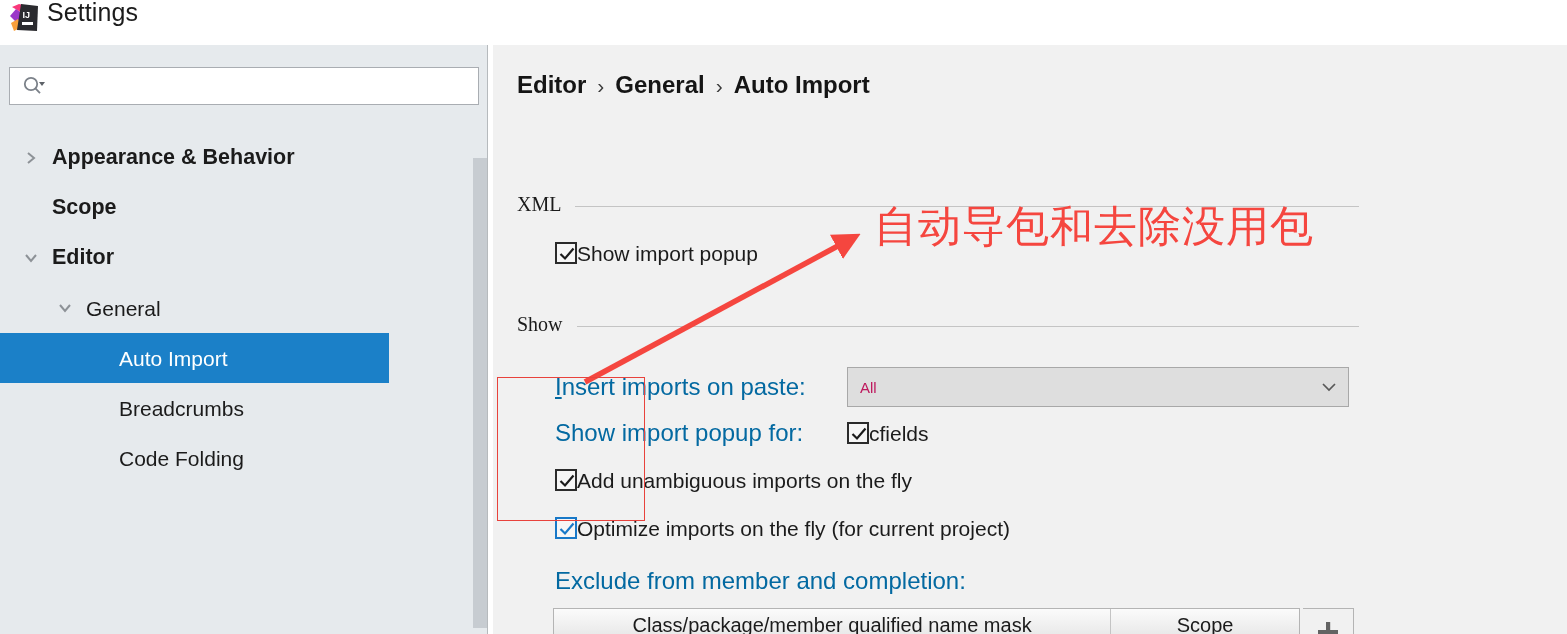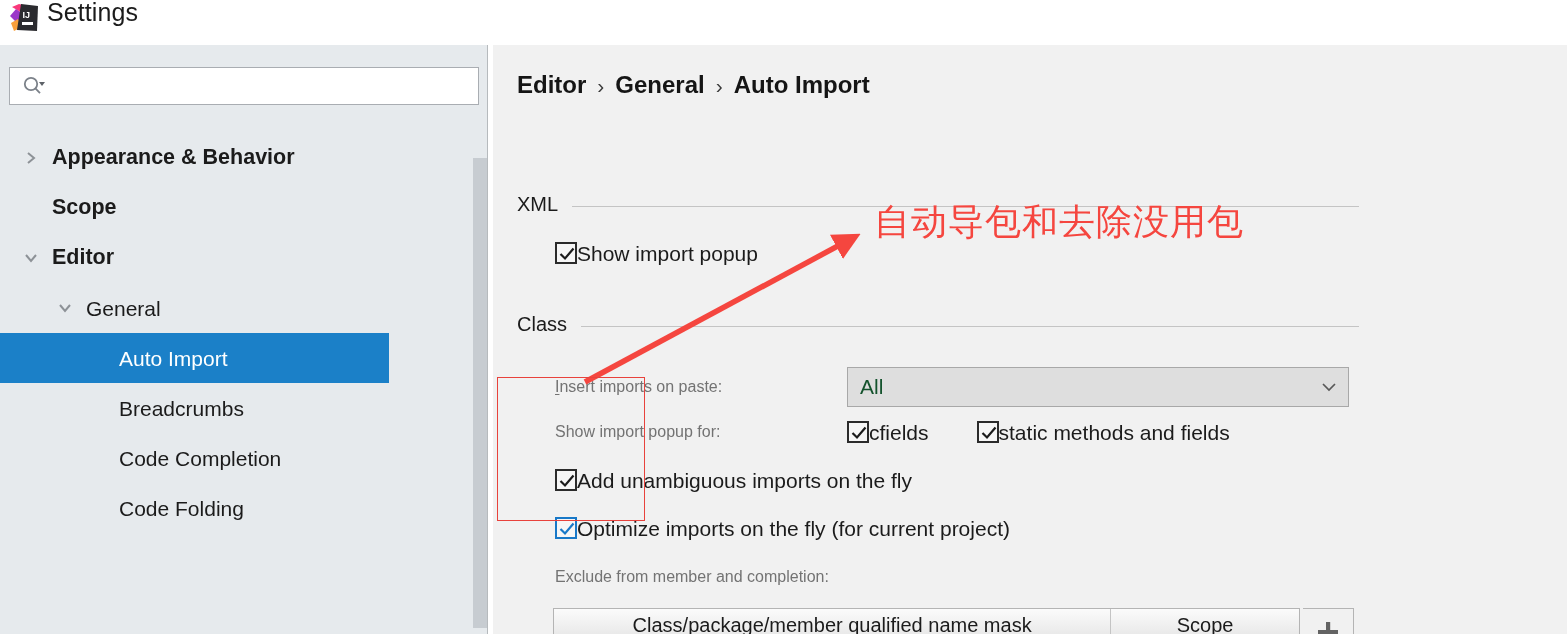--- a/index.html
+++ b/index.html
@@ -177,38 +177,39 @@
     position: absolute;
     display: flex;
     align-items: center;
     left: 24px;
     width: 842px;
   }
   .section-head .sec-label {
     font-size: 20px;
     color: #1b1b1b;
     white-space: nowrap;
+    font-family: Liberation Serif, serif;
   }
   .section-head .sec-rule {
     height: 1px;
     background: #c4c4c4;
     flex: 1 1 auto;
     margin-left: 14px;
     margin-top: 3px;
   }
 
   .row {
     position: absolute;
     display: flex;
     align-items: center;
     white-space: nowrap;
   }
   .label-txt {
-    font-size: 16px;
-    color: #737373;
+    font-size: 24px;
+    color: #0369a1;
     line-height: 1;
   }
   .label-txt .mnem {
     text-decoration: underline;
     text-underline-offset: 2px;
   }
 
   .cb {
     width: 22px; height: 22px;
     box-sizing: border-box;
@@ -230,22 +231,22 @@
     width: 502px; height: 40px;
     background: #dedede;
     border: 1px solid #a8a8a8;
     box-sizing: border-box;
     display: flex;
     align-items: center;
     justify-content: space-between;
     padding: 0 10px 0 12px;
   }
   .combo-value {
-    font-size: 21px;
-    color: #14532d;
+    font-size: 15px;
+    color: #be185d;
   }
   .combo-arrow {
     width: 18px; height: 18px;
   }
 
   
   .xtable {
     position: absolute;
     left: 60px; top: 563px;
     width: 747px; height: 71px;
@@ -291,21 +292,21 @@
   .anno-layer {
     position: absolute;
     left: 0; top: 0;
     width: 1567px; height: 634px;
     pointer-events: none;
   }
   .anno-text {
     position: absolute;
     left: 874px; top: 198px;
     font-family: "DejaVu Serif", "Liberation Serif", serif;
-    font-size: 36px;
+    font-size: 43px;
     color: #f5463f;
     letter-spacing: 1px;
     white-space: nowrap;
   }
   .anno-rect {
     position: absolute;
     left: 497px; top: 377px;
     width: 148px; height: 144px;
     border: 1.5px solid #e8423c;
     box-sizing: border-box;
@@ -385,23 +386,20 @@
             <line x1="11" y1="11" x2="16" y2="11" stroke="#a9c8e2" stroke-width="1.8"></line>
             <line x1="11" y1="15" x2="16" y2="15" stroke="#a9c8e2" stroke-width="1.8"></line>
           </svg>
         </span>
       </div>
 
       <div class="tree-row" style="padding-left:119px">
         <span class="tree-label">Breadcrumbs</span>
       </div>
       <div class="tree-row" style="padding-left:119px">
-        <span class="tree-label">Code Completion</span>
-      </div>
-      <div class="tree-row" style="padding-left:119px">
         <span class="tree-label">Code Folding</span>
       </div>
 
     </div>
 
     <div class="lp-scroll-track"></div>
     <div class="lp-scroll-thumb"></div>
   </div>
   <div class="lp-divider"></div>
 
@@ -423,21 +421,21 @@
     <div class="row" style="left:62px; top:197px">
       <span class="cb">
         <svg width="18" height="18" viewBox="0 0 18 18">
             <polyline points="2.5,9 7,13.5 15.5,3.5" fill="none" stroke="#1b1b1b" stroke-width="2.2"></polyline>
           </svg>
       </span>
       <span class="cb-label">Show import popup</span>
     </div>
 
     <div class="section-head" style="top:268px">
-      <span class="sec-label">Class</span>
+      <span class="sec-label">Show</span>
       <span class="sec-rule"></span>
     </div>
 
     <div class="row" style="left:62px; top:322px">
       <span class="label-txt" style="width:292px; display:inline-block">
         <span class="mnem">I</span><span>nsert imports on paste:</span>
       </span>
       <span class="combo">
         <span class="combo-value">All</span>
         <span class="combo-arrow">
@@ -453,28 +451,20 @@
 
       <span class="row" style="position:static">
         <span class="cb">
           <svg width="18" height="18" viewBox="0 0 18 18">
               <polyline points="2.5,9 7,13.5 15.5,3.5" fill="none" stroke="#1b1b1b" stroke-width="2.2"></polyline>
             </svg>
         </span>
         <span class="cb-label"><span class="mnem">c</span><span>fields</span></span>
       </span>
 
-      <span class="row" style="position:static; margin-left:48px">
-        <span class="cb">
-          <svg width="18" height="18" viewBox="0 0 18 18">
-              <polyline points="2.5,9 7,13.5 15.5,3.5" fill="none" stroke="#1b1b1b" stroke-width="2.2"></polyline>
-            </svg>
-        </span>
-        <span class="cb-label"><span class="mnem">s</span><span>tatic methods and fields</span></span>
-      </span>
     </div>
 
     <div class="row" style="left:62px; top:424px">
       <span class="cb">
         <svg width="18" height="18" viewBox="0 0 18 18">
             <polyline points="2.5,9 7,13.5 15.5,3.5" fill="none" stroke="#1b1b1b" stroke-width="2.2"></polyline>
           </svg>
       </span>
       <span class="cb-label">Add unambiguous imports on the fly</span>
     </div>

